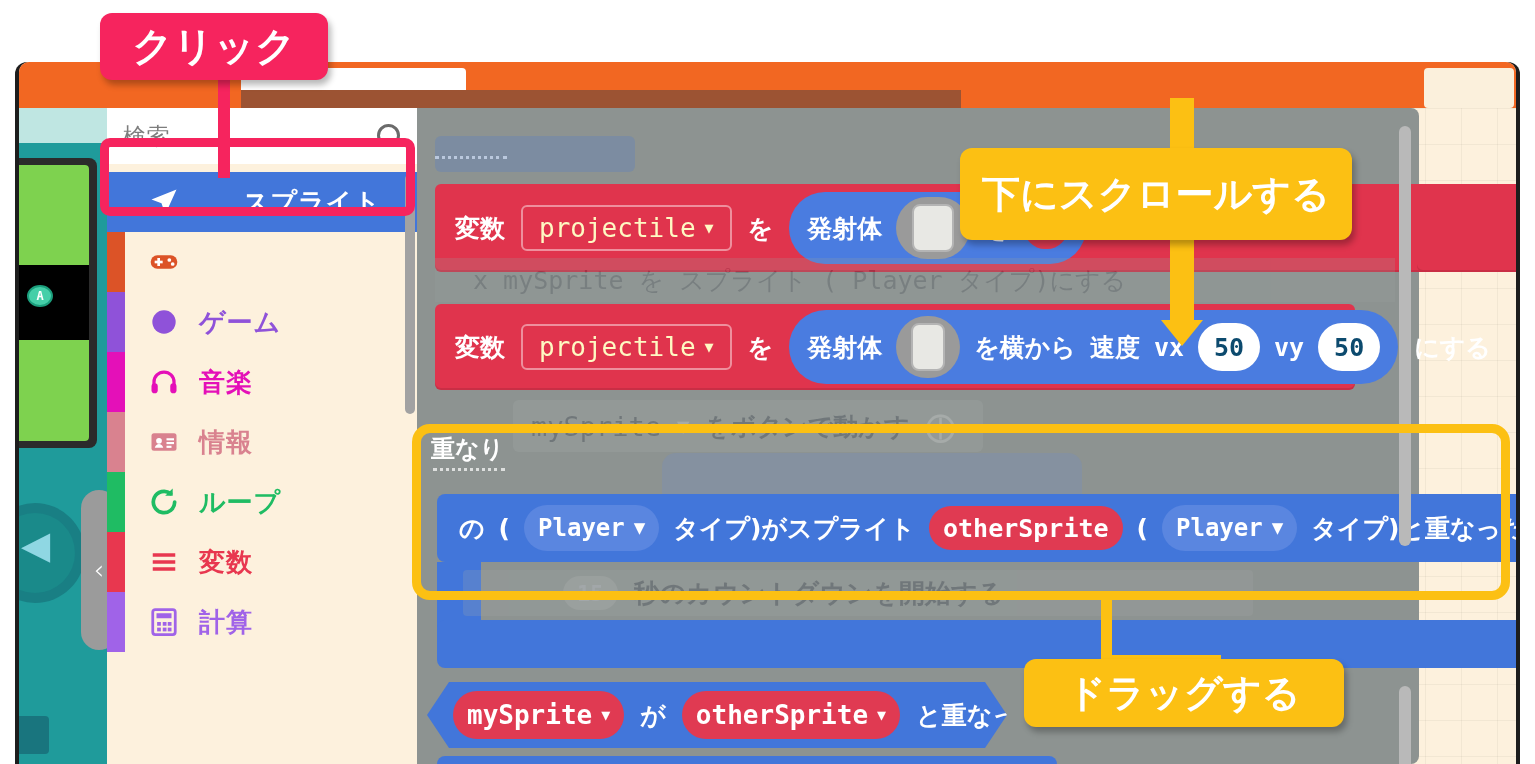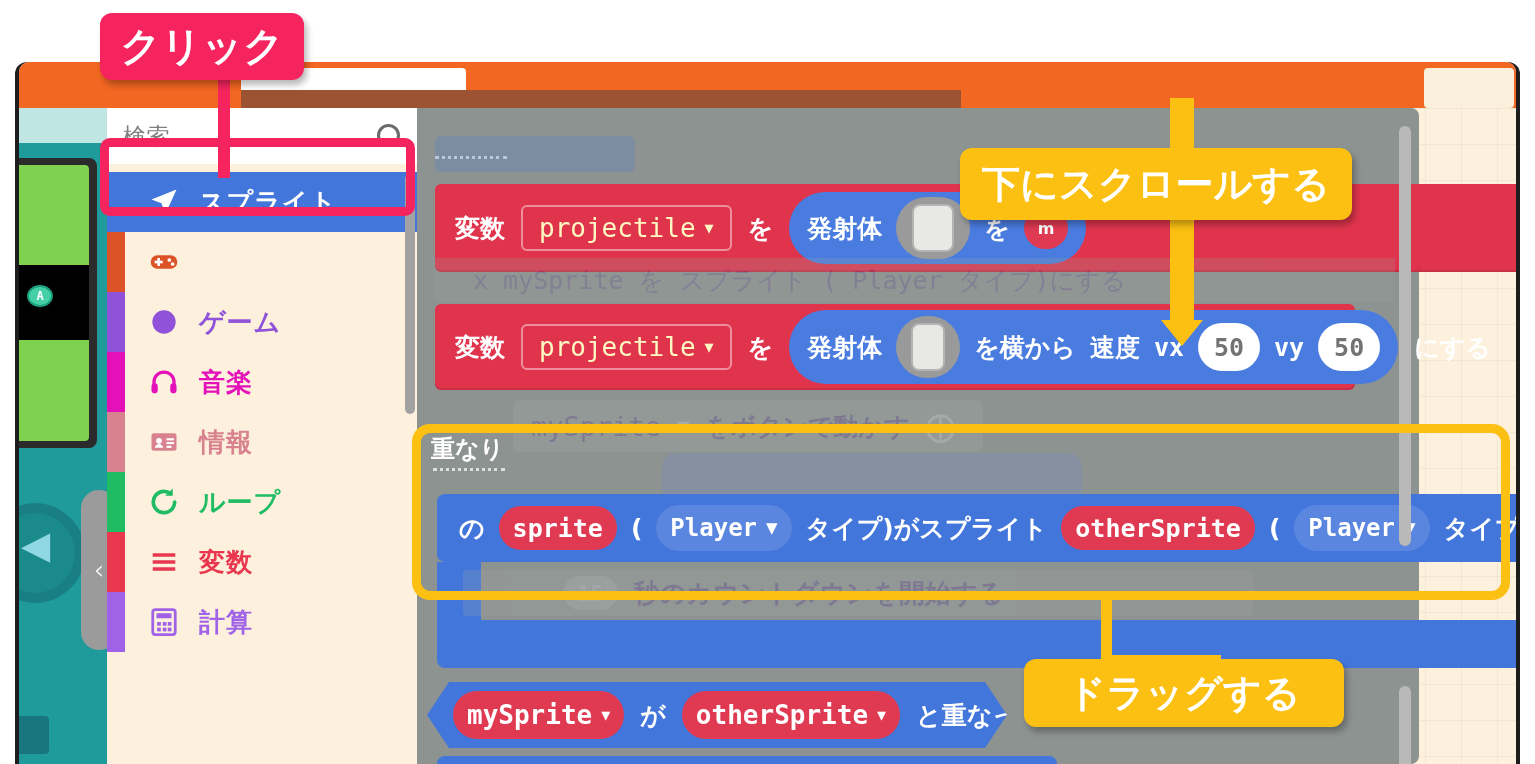--- a/index.html
+++ b/index.html
@@ -205,20 +205,21 @@
     flex: 0 0 42px;
   }
   .cat .cat-label {
     margin-left: 14px;
     font-size: 26px;
     font-weight: bold;
     letter-spacing: 1px;
   }
   .cat.selected {
     background: #4276da;
+    gap: 44px;
   }
   .cat.selected .cat-label { color: #ffffff; }
   .cat.selected .stripe { background: transparent; }
 
   .tb-scroll {
     position: absolute;
     right: 2px; top: 66px;
     width: 10px; height: 240px;
     background: #a2a2a2;
     border-radius: 5px;
@@ -252,21 +253,21 @@
 
   .pill {
     display: inline-flex; align-items: center;
     border-radius: 999px;
     padding: 0 14px; height: 42px;
     color: #ffffff; font-weight: bold;
     white-space: nowrap;
   }
   .pill.red { background: #e03a52; }
   .pill.white {
-    background: #ffffff; color: #737373;
+    background: #ffffff; color: #0c4a6e;
     font-family: "DejaVu Sans Mono", monospace;
     justify-content: center;
   }
   .caret { margin-left: 9px; font-size: 15px; }
   .field-outline {
     display: inline-flex; align-items: center;
     border: 2px solid rgba(255,255,255,0.45);
     border-radius: 6px;
     height: 46px; padding: 0 16px;
     color: #fef9c3;
@@ -298,21 +299,21 @@
     background: #4a7ce0;
     border-radius: 999px;
     height: 72px;
     display: flex; align-items: center;
     padding: 0 18px;
     gap: 14px;
   }
 
   
   .ghost { opacity: 0.22; }
-  .ghost .lbl, .ghost .mono { color: #4c1d95; }
+  .ghost .lbl, .ghost .mono { color: #0f172a; }
 
   
   .hat {
     background: #4276da;
     border-radius: 8px;
   }
   .hat-body {
     background: #4276da;
     border-radius: 8px;
   }
@@ -595,21 +596,20 @@
         </div>
 
         <div class="label-section" style="left:14px; top:325px;">重なり</div>
         <div class="dotline" style="left:16px; top:360px; width:72px;"></div>
 
         <div class="blk ghost" style="left:245px; top:345px; width:420px; height:48px; background:#6b8fd8; border-radius:14px 14px 0 0;"></div>
 
         <div class="blk hat" style="left:20px; top:386px; width:1090px; height:68px;">
           <div class="row" style="padding-left:22px; gap:14px;">
             <span class="lbl">の</span>
-            <span class="pill red mono" style="height:44px;">sprite</span>
             <span class="lbl">(</span>
             <span class="pill" style="background:#5a86e0; height:46px;">
               <span class="mono" style="font-size:24px;">Player</span>
               <span class="caret">▼</span>
             </span>
             <span class="lbl">タイプ)がスプライト</span>
             <span class="pill red mono" style="height:44px;">otherSprite</span>
             <span class="lbl">(</span>
             <span class="pill" style="background:#5a86e0; height:46px;">
               <span class="mono" style="font-size:24px;">Player</span>
@@ -658,28 +658,28 @@
         <div class="ws-scroll" style="left:982px; top:578px; height:180px;"></div>
       </div>
 
     </div>
   </div>
 
   <div class="ann-rect" style="left:100px; top:138px; width:315px; height:78px;"></div>
 
   <div class="ann-tail" style="left:218px; top:58px; width:12px; height:120px; background:#f6245e;"></div>
 
-  <div class="ann-box ann-pink" style="left:100px; top:13px; width:204px; height:67px; font-size:40px;">
+  <div class="ann-box ann-pink" style="left:100px; top:13px; width:228px; height:67px; font-size:40px;">
     <span>クリック</span>
   </div>
 
   <div class="ann-arrow-stem" style="left:1170px; top:98px; width:24px; height:230px;"></div>
   <div class="ann-arrow-head" style="left:1161px; top:320px;"></div>
 
-  <div class="ann-box ann-yellow" style="left:960px; top:148px; width:392px; height:72px; font-size:38px;">
+  <div class="ann-box ann-yellow" style="left:960px; top:148px; width:392px; height:92px; font-size:38px;">
     <span>下にスクロールする</span>
   </div>
 
   <div class="ann-rect-yellow" style="left:412px; top:424px; width:1098px; height:176px;"></div>
 
   <div class="ann-tail" style="left:1101px; top:595px; width:11px; height:68px; background:#fcc013;"></div>
   <div class="ann-tail" style="left:1101px; top:655px; width:120px; height:11px; background:#fcc013;"></div>
 
   <div class="ann-box ann-yellow" style="left:1024px; top:659px; width:320px; height:68px; font-size:38px;">
     <span>ドラッグする</span>

